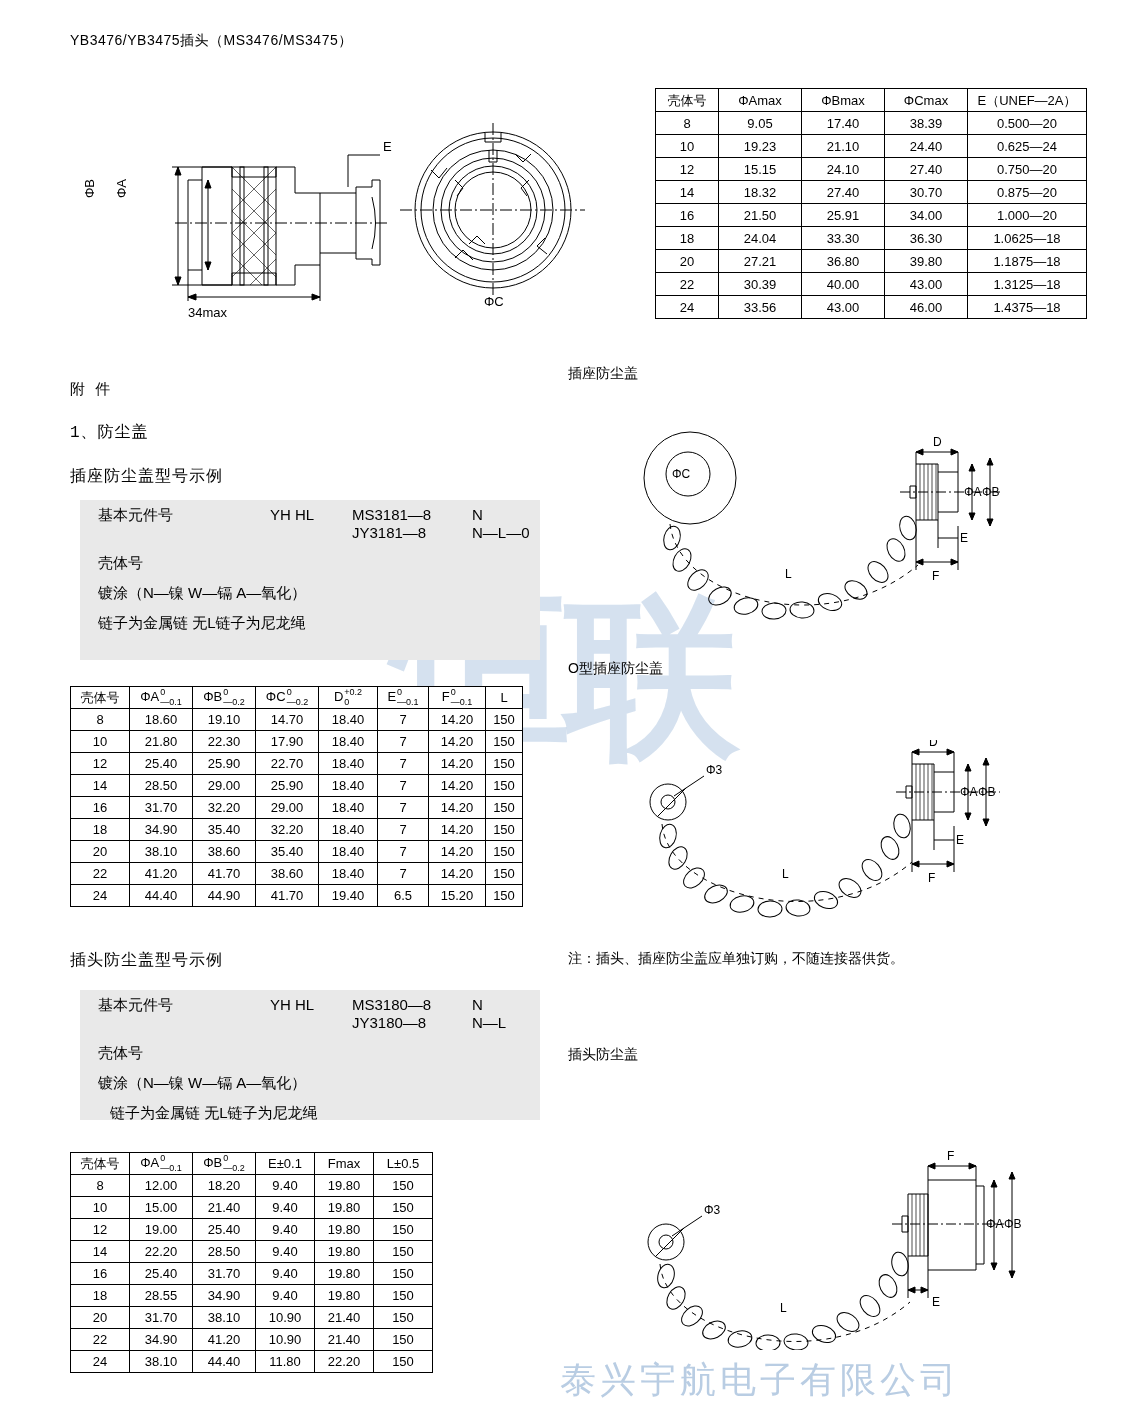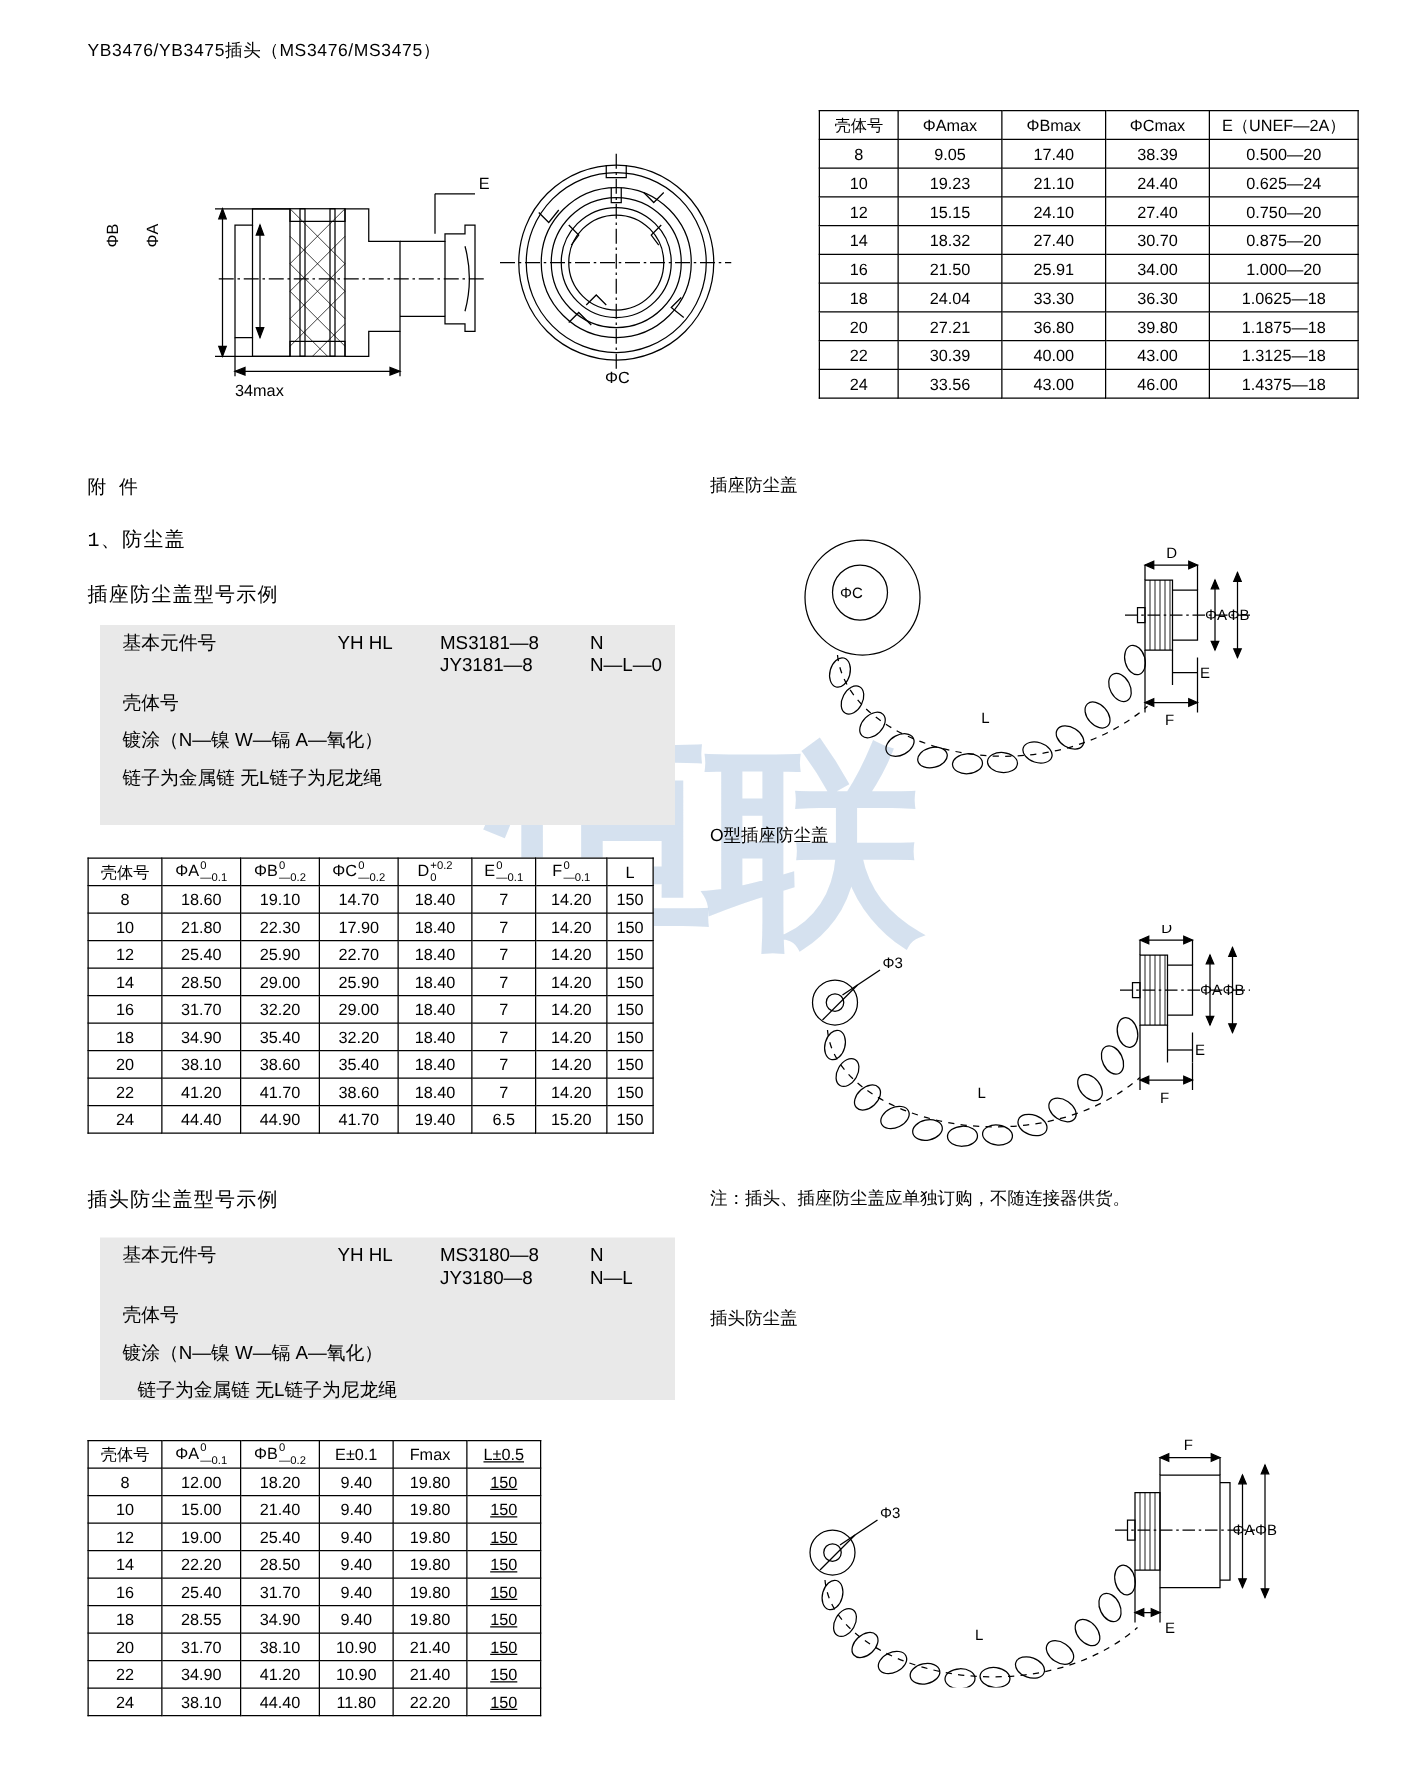--- a/index.html
+++ b/index.html
@@ -100,21 +100,21 @@
   table.t2 th:nth-child(6), table.t2 td:nth-child(6) { width: 50px; }
   table.t2 th:nth-child(7), table.t2 td:nth-child(7) { width: 56px; }
   table.t2 th:nth-child(8), table.t2 td:nth-child(8) { width: 36px; }
 
   table.t3 th, table.t3 td { height: 21px; }
   table.t3 th:nth-child(1), table.t3 td:nth-child(1) { width: 58px; }
   table.t3 th:nth-child(2), table.t3 td:nth-child(2) { width: 62px; }
   table.t3 th:nth-child(3), table.t3 td:nth-child(3) { width: 62px; }
   table.t3 th:nth-child(4), table.t3 td:nth-child(4) { width: 58px; }
   table.t3 th:nth-child(5), table.t3 td:nth-child(5) { width: 58px; margin-left: 15px; }
-  table.t3 th:nth-child(6), table.t3 td:nth-child(6) { width: 58px; text-decoration: underline; }
+  table.t3 th:nth-child(6), table.t3 td:nth-child(6) { width: 58px; }
 
   .frac {
     display: inline-block;
     vertical-align: middle;
     font-size: 9px;
     line-height: 1.05;
     text-align: left;
     margin-left: 1px;
   }
   .frac span { display: block; }
@@ -138,20 +138,21 @@
 
   svg { display: block; }
 </style>
 </head>
 <body>
 
 <div id="page">
 
   <div class="wm-char" style="left:395px; top:580px; font-size:175px;">恒</div>
   <div class="wm-char" style="left:565px; top:590px; font-size:175px;">联</div>
+  <div class="wm-bottom">泰兴宇航电子有限公司</div>
 
   <div class="abs title-line" style="left:70px; top:32px;">YB3476/YB3475插头（MS3476/MS3475）</div>
 
   <div class="abs" style="left:80px; top:105px;">
     <svg width="490" height="215" viewBox="0 0 490 215">
       <g fill="none" stroke="#000" stroke-width="1">
 
         <line x1="95" y1="118" x2="310" y2="118" stroke-dasharray="12,3,2,3"></line>
 
         <path d="M108 75 L108 165 L122 165 L122 180 L152 180 L152 168
@@ -557,21 +558,21 @@
             <td>38.10</td>
             <td>44.40</td>
             <td>11.80</td>
             <td>22.20</td>
             <td>150</td>
           </tr>
         </tbody>
     </table>
   </div>
 
-  <div class="abs small-label" style="left:568px; top:380px;text-align:center;">插座防尘盖</div>
+  <div class="abs small-label" style="left:568px; top:365px;text-align:center;">插座防尘盖</div>
   <div class="abs small-label" style="left:568px; top:660px;">O型插座防尘盖</div>
   <div class="abs note-text" style="left:568px; top:950px;">注：插头、插座防尘盖应单独订购，不随连接器供货。</div>
   <div class="abs small-label" style="left:568px; top:1046px;">插头防尘盖</div>
 
   <div class="abs" style="left:600px; top:430px;">
     <svg width="430" height="215" viewBox="0 0 430 215">
       <g fill="none" stroke="#000" stroke-width="1">
 
         <circle cx="90" cy="48" r="46"></circle>
         <circle cx="88" cy="44" r="22"></circle>

